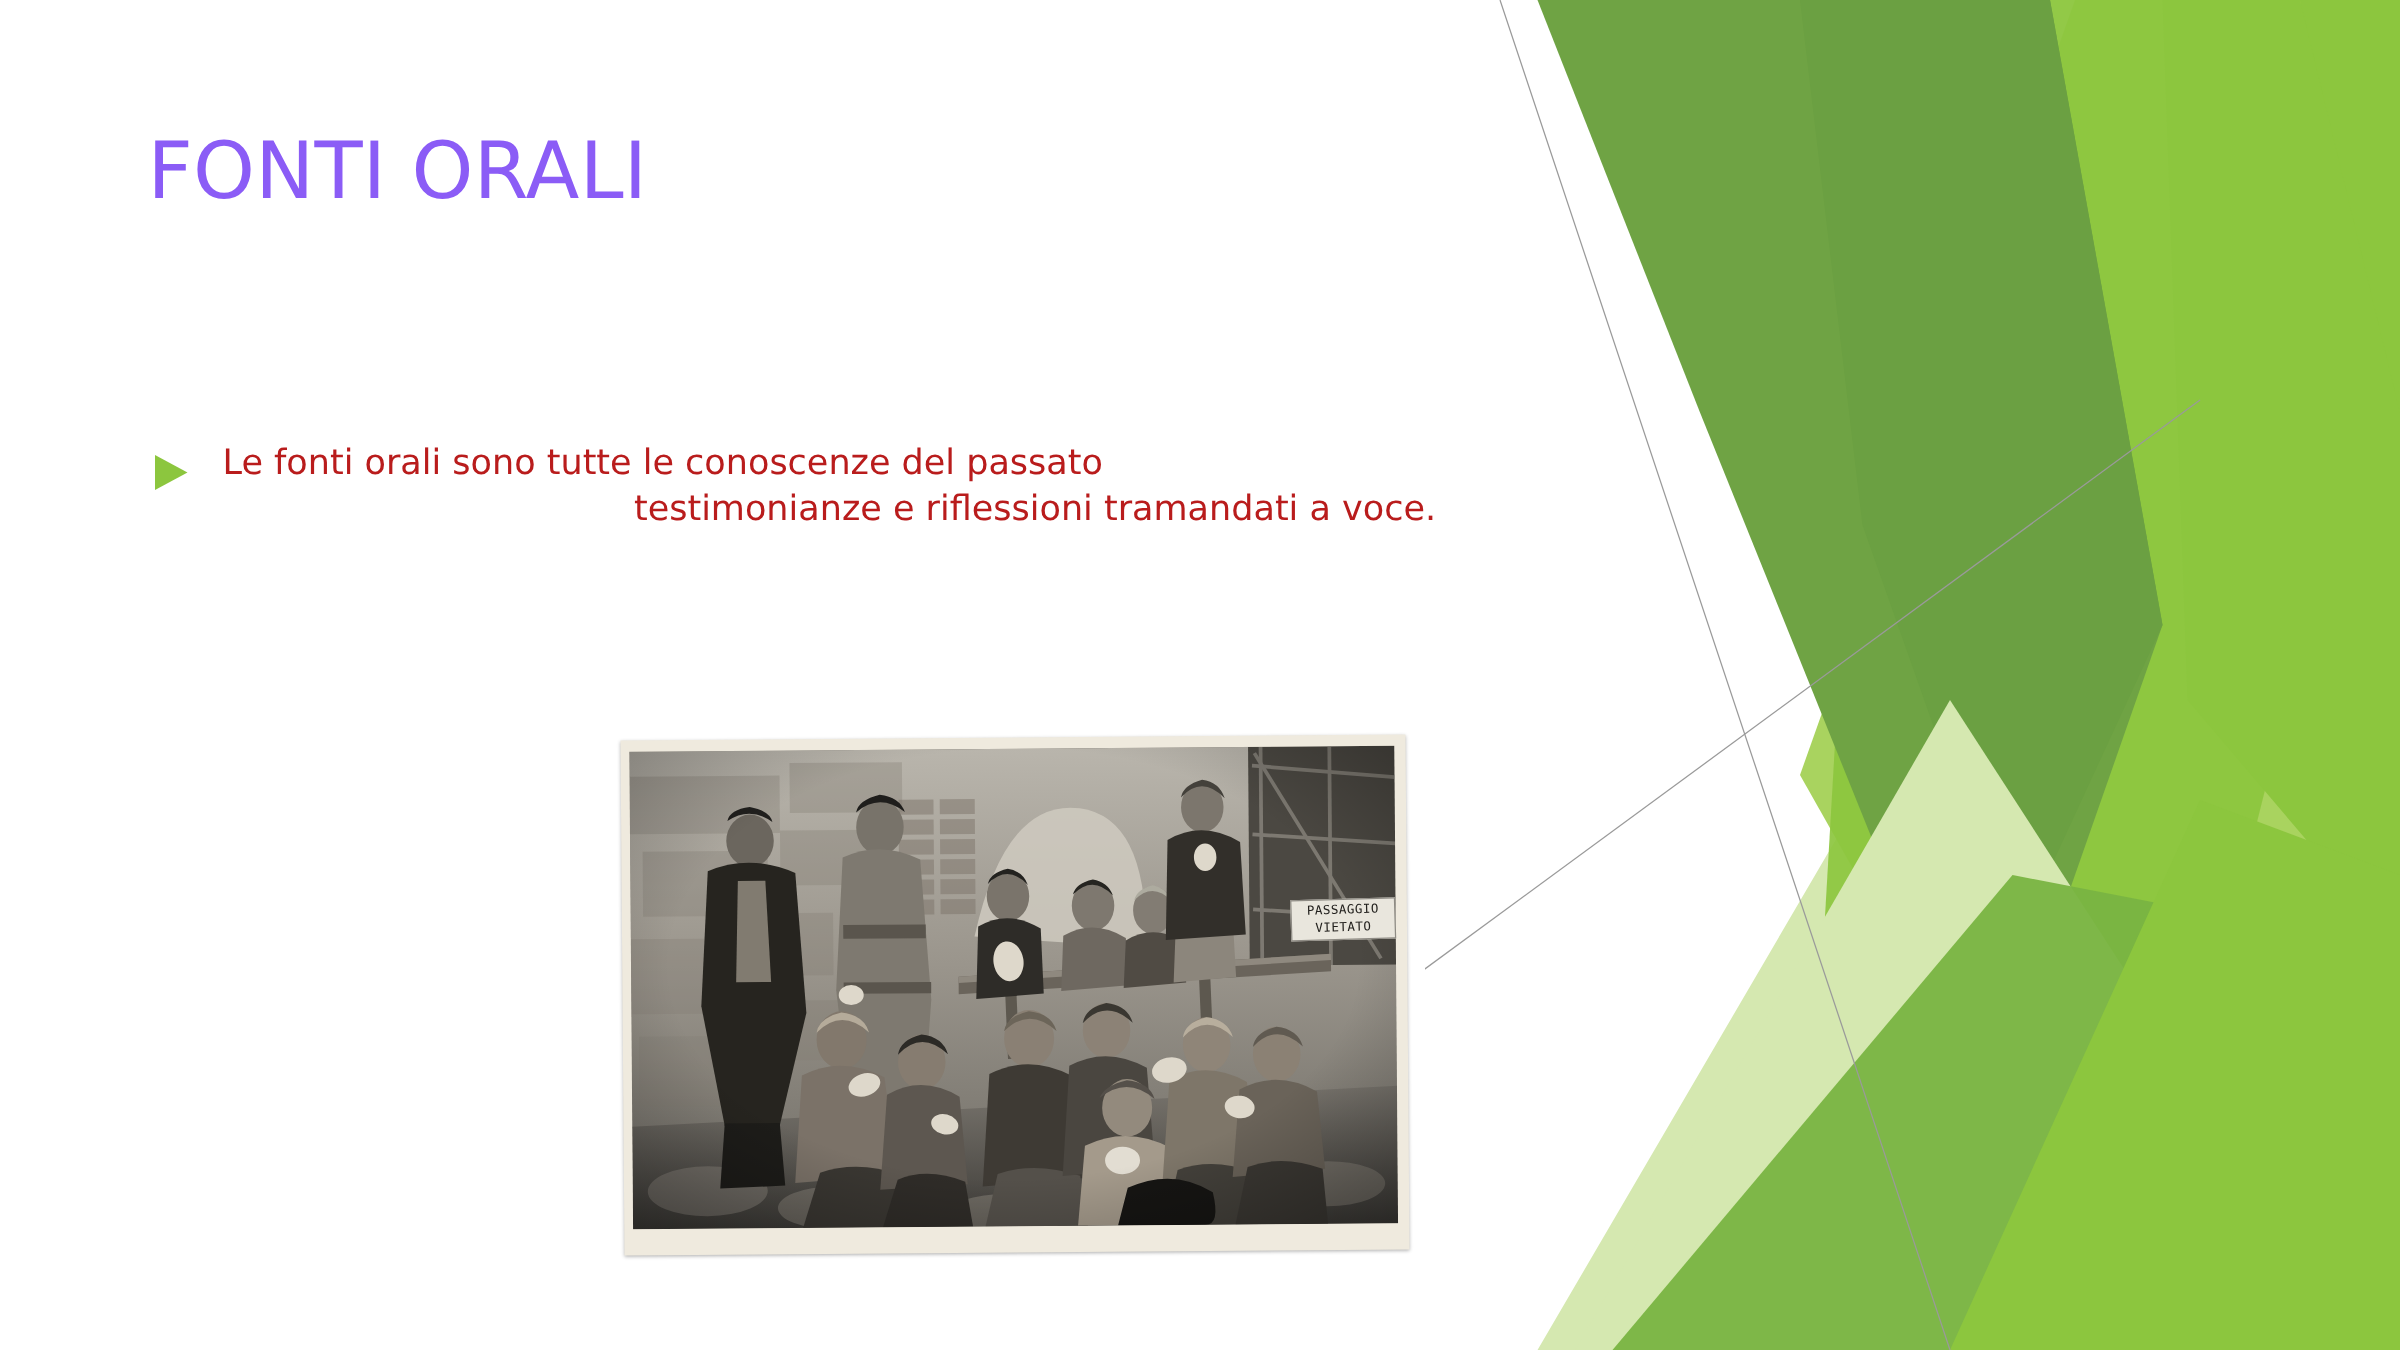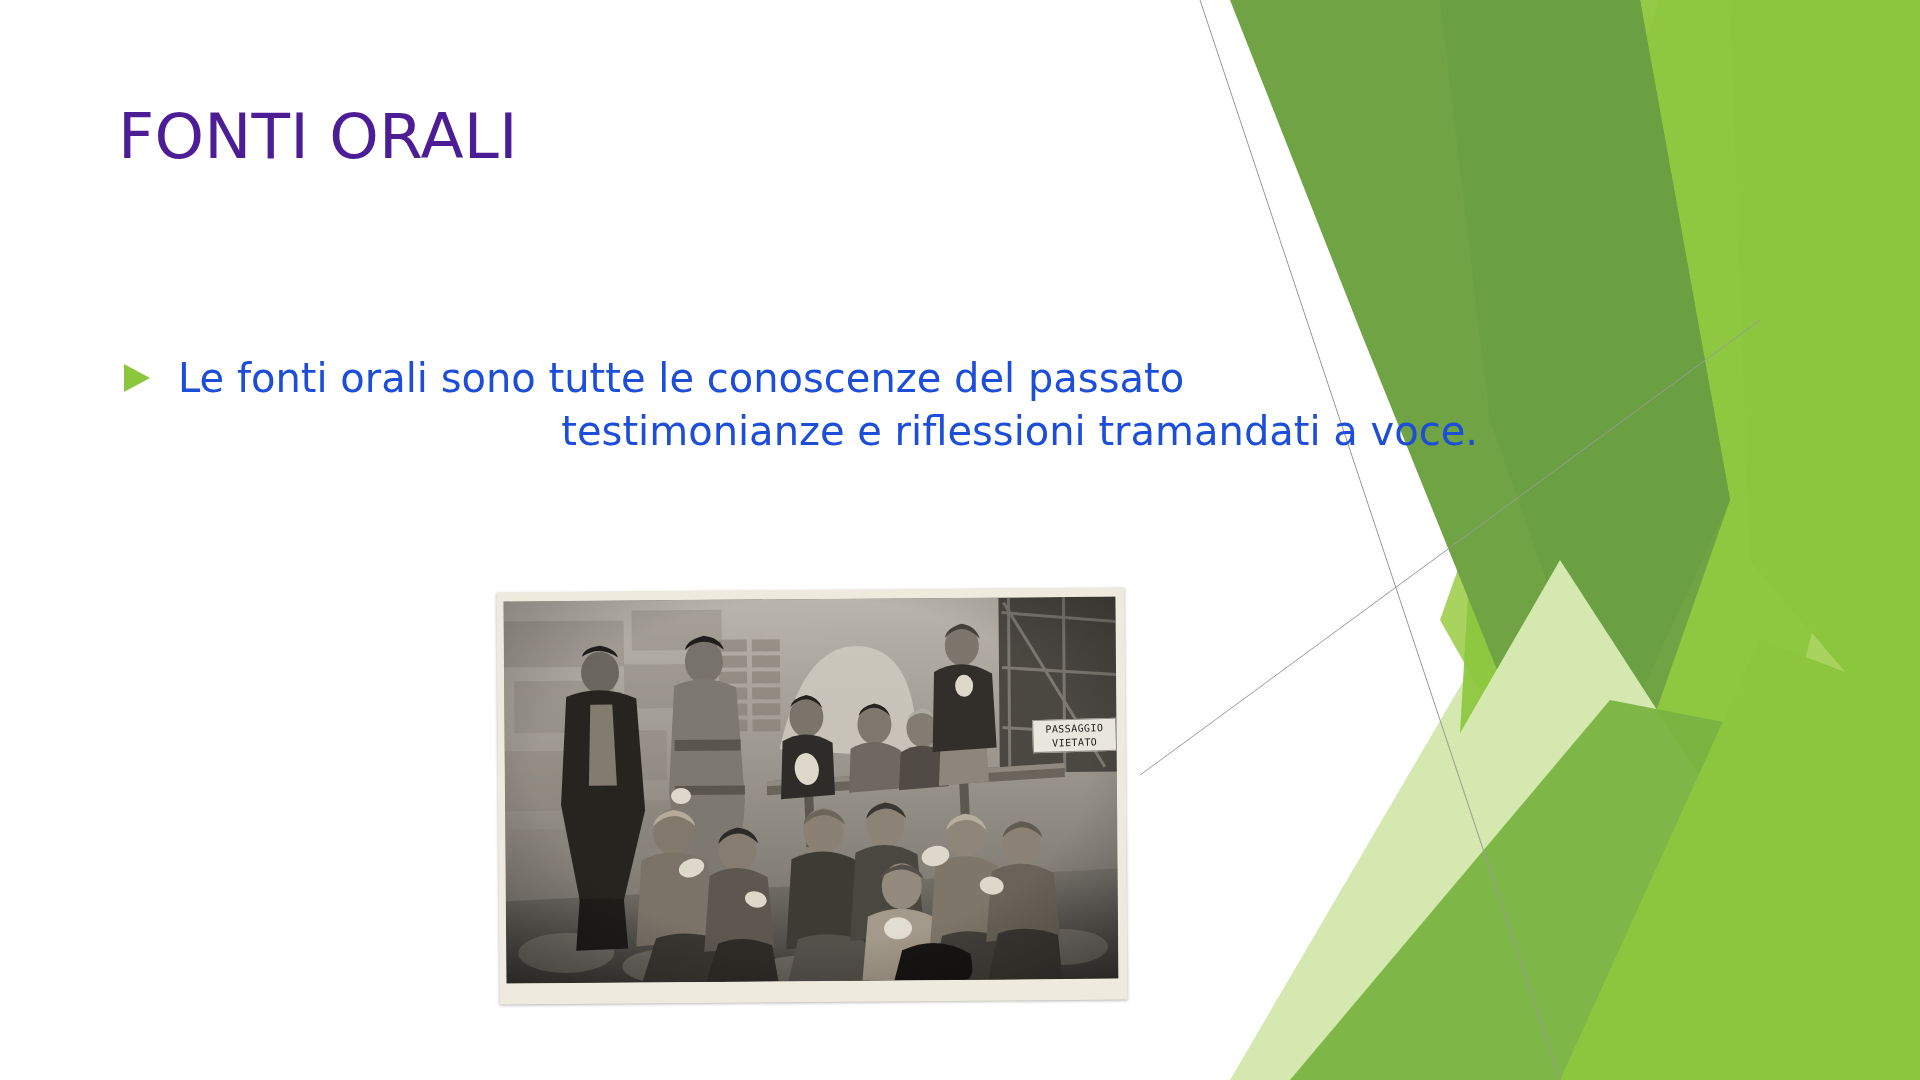--- a/index.html
+++ b/index.html
@@ -43,21 +43,21 @@
   
   #slide-title {
     position: absolute;
     left: 118px;
     top: 104px;
     width: 1200px;
     font-size: 63px;
     line-height: 1.05;
     font-weight: 400;
     letter-spacing: 0.2px;
-    color: #4c1d95;
+    color: #8b5cf6;
     white-space: nowrap;
   }
 
   
   #body-placeholder {
     position: absolute;
     left: 118px;
     top: 352px;
     width: 1360px;
   }
@@ -69,28 +69,28 @@
     position: absolute;
     left: 6px;
     top: 12px;
     width: 0;
     height: 0;
     border-left: 26px solid #8CC63E;
     border-top: 14px solid transparent;
     border-bottom: 14px solid transparent;
   }
   .bullet-text {
-    font-size: 40px;
+    font-size: 28px;
     line-height: 1.32;
-    color: #1d4ed8;
+    color: #b91c1c;
     text-align: justify;
     font-weight: 400;
   }
   .bullet-text .last-line {
-    text-align: right;
+    text-align: center;
   }
 
   
   #photo-frame {
     position: absolute;
     left: 498px;
     top: 590px;
     width: 628px;
     height: 412px;
     background: #efeade;

